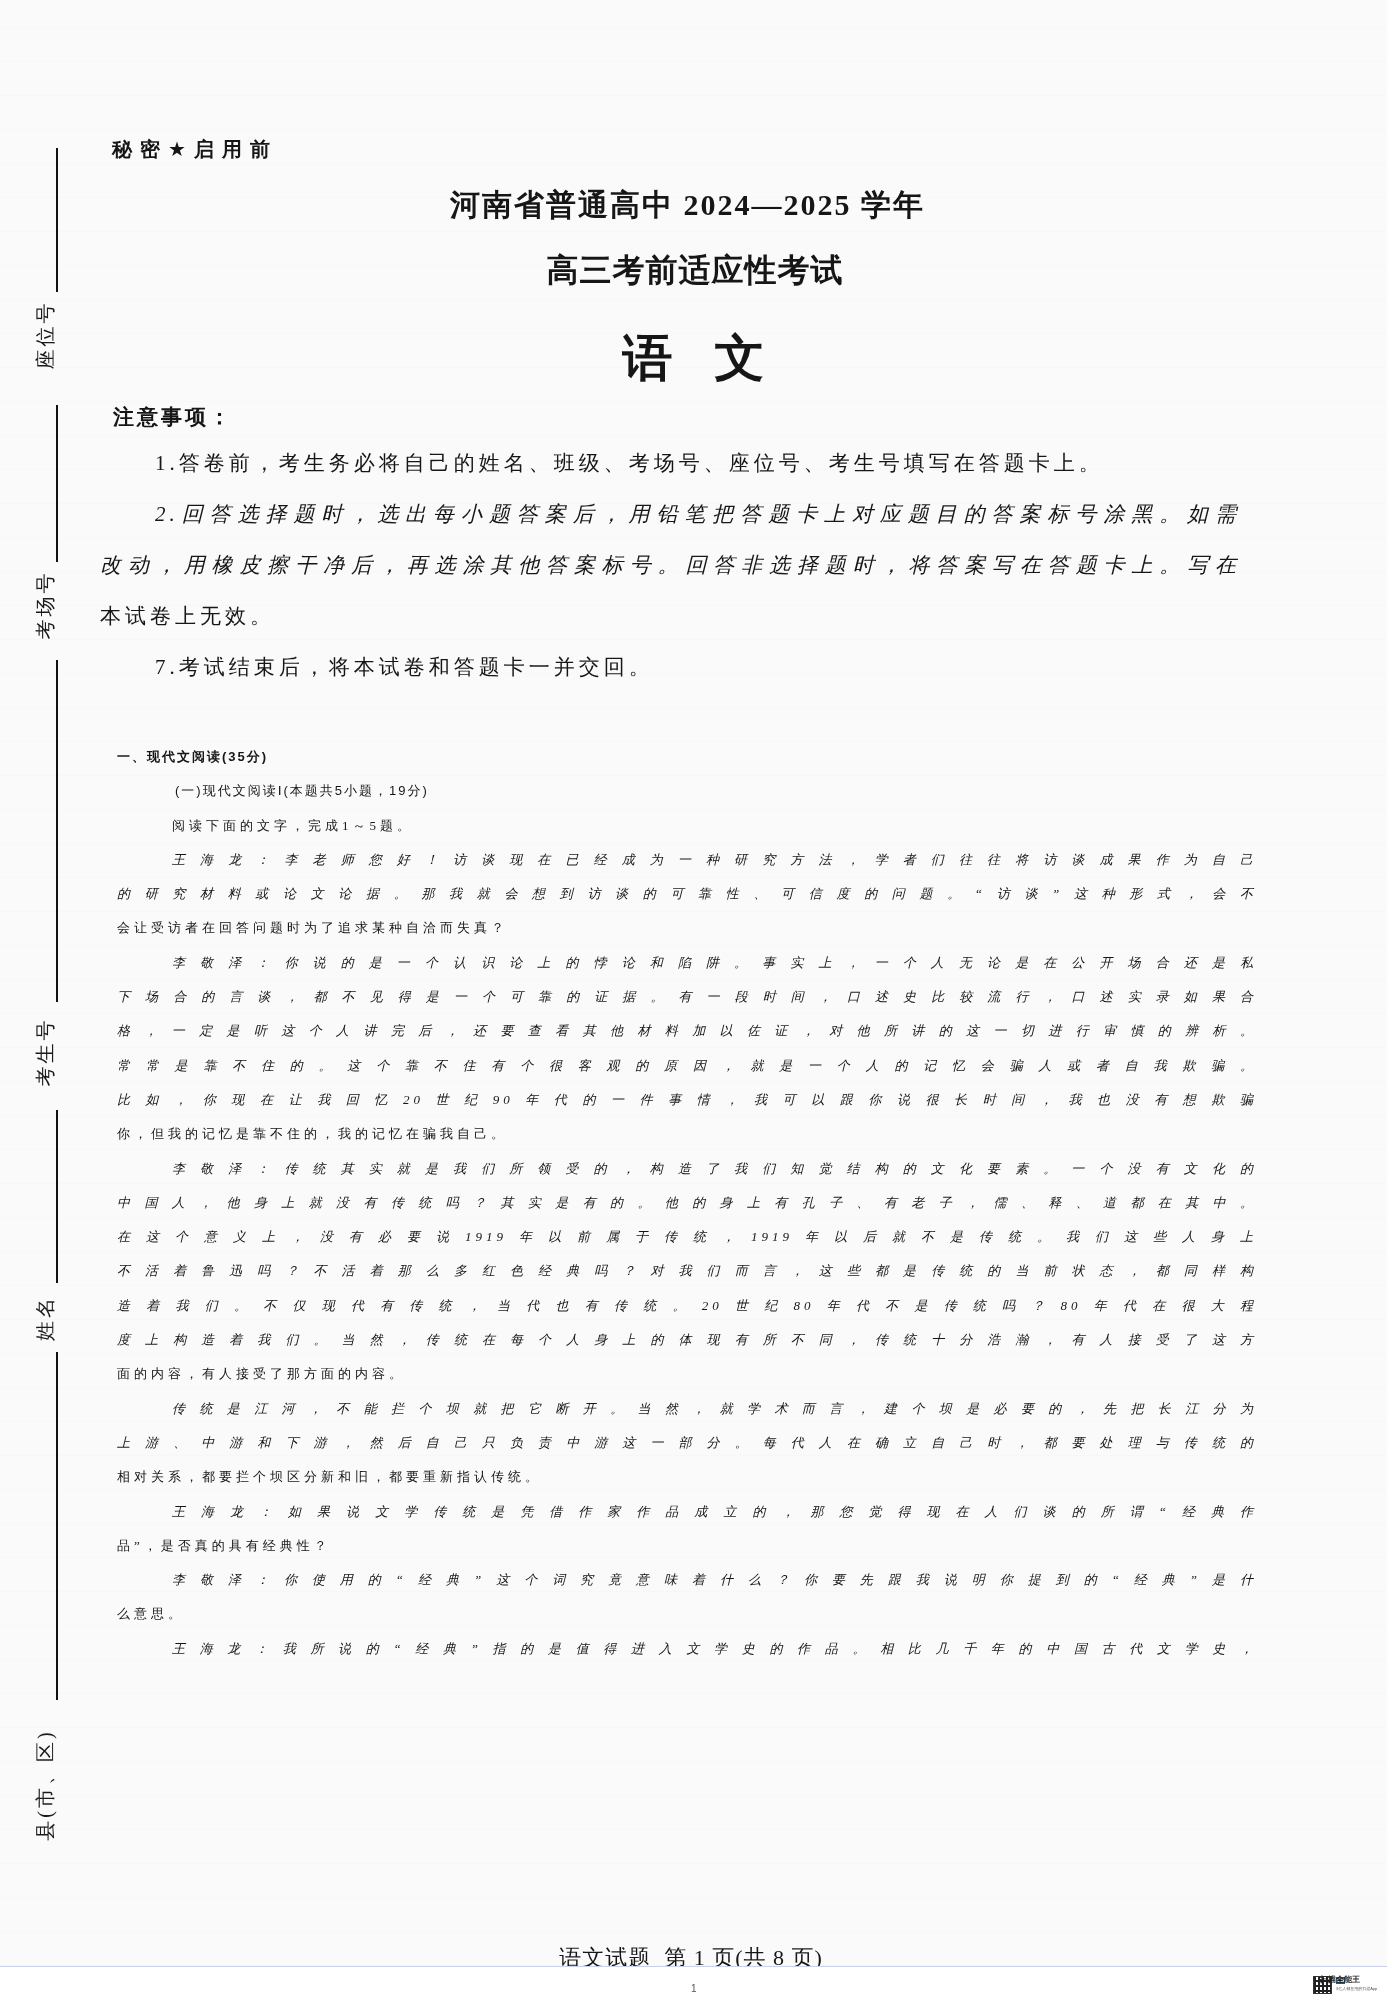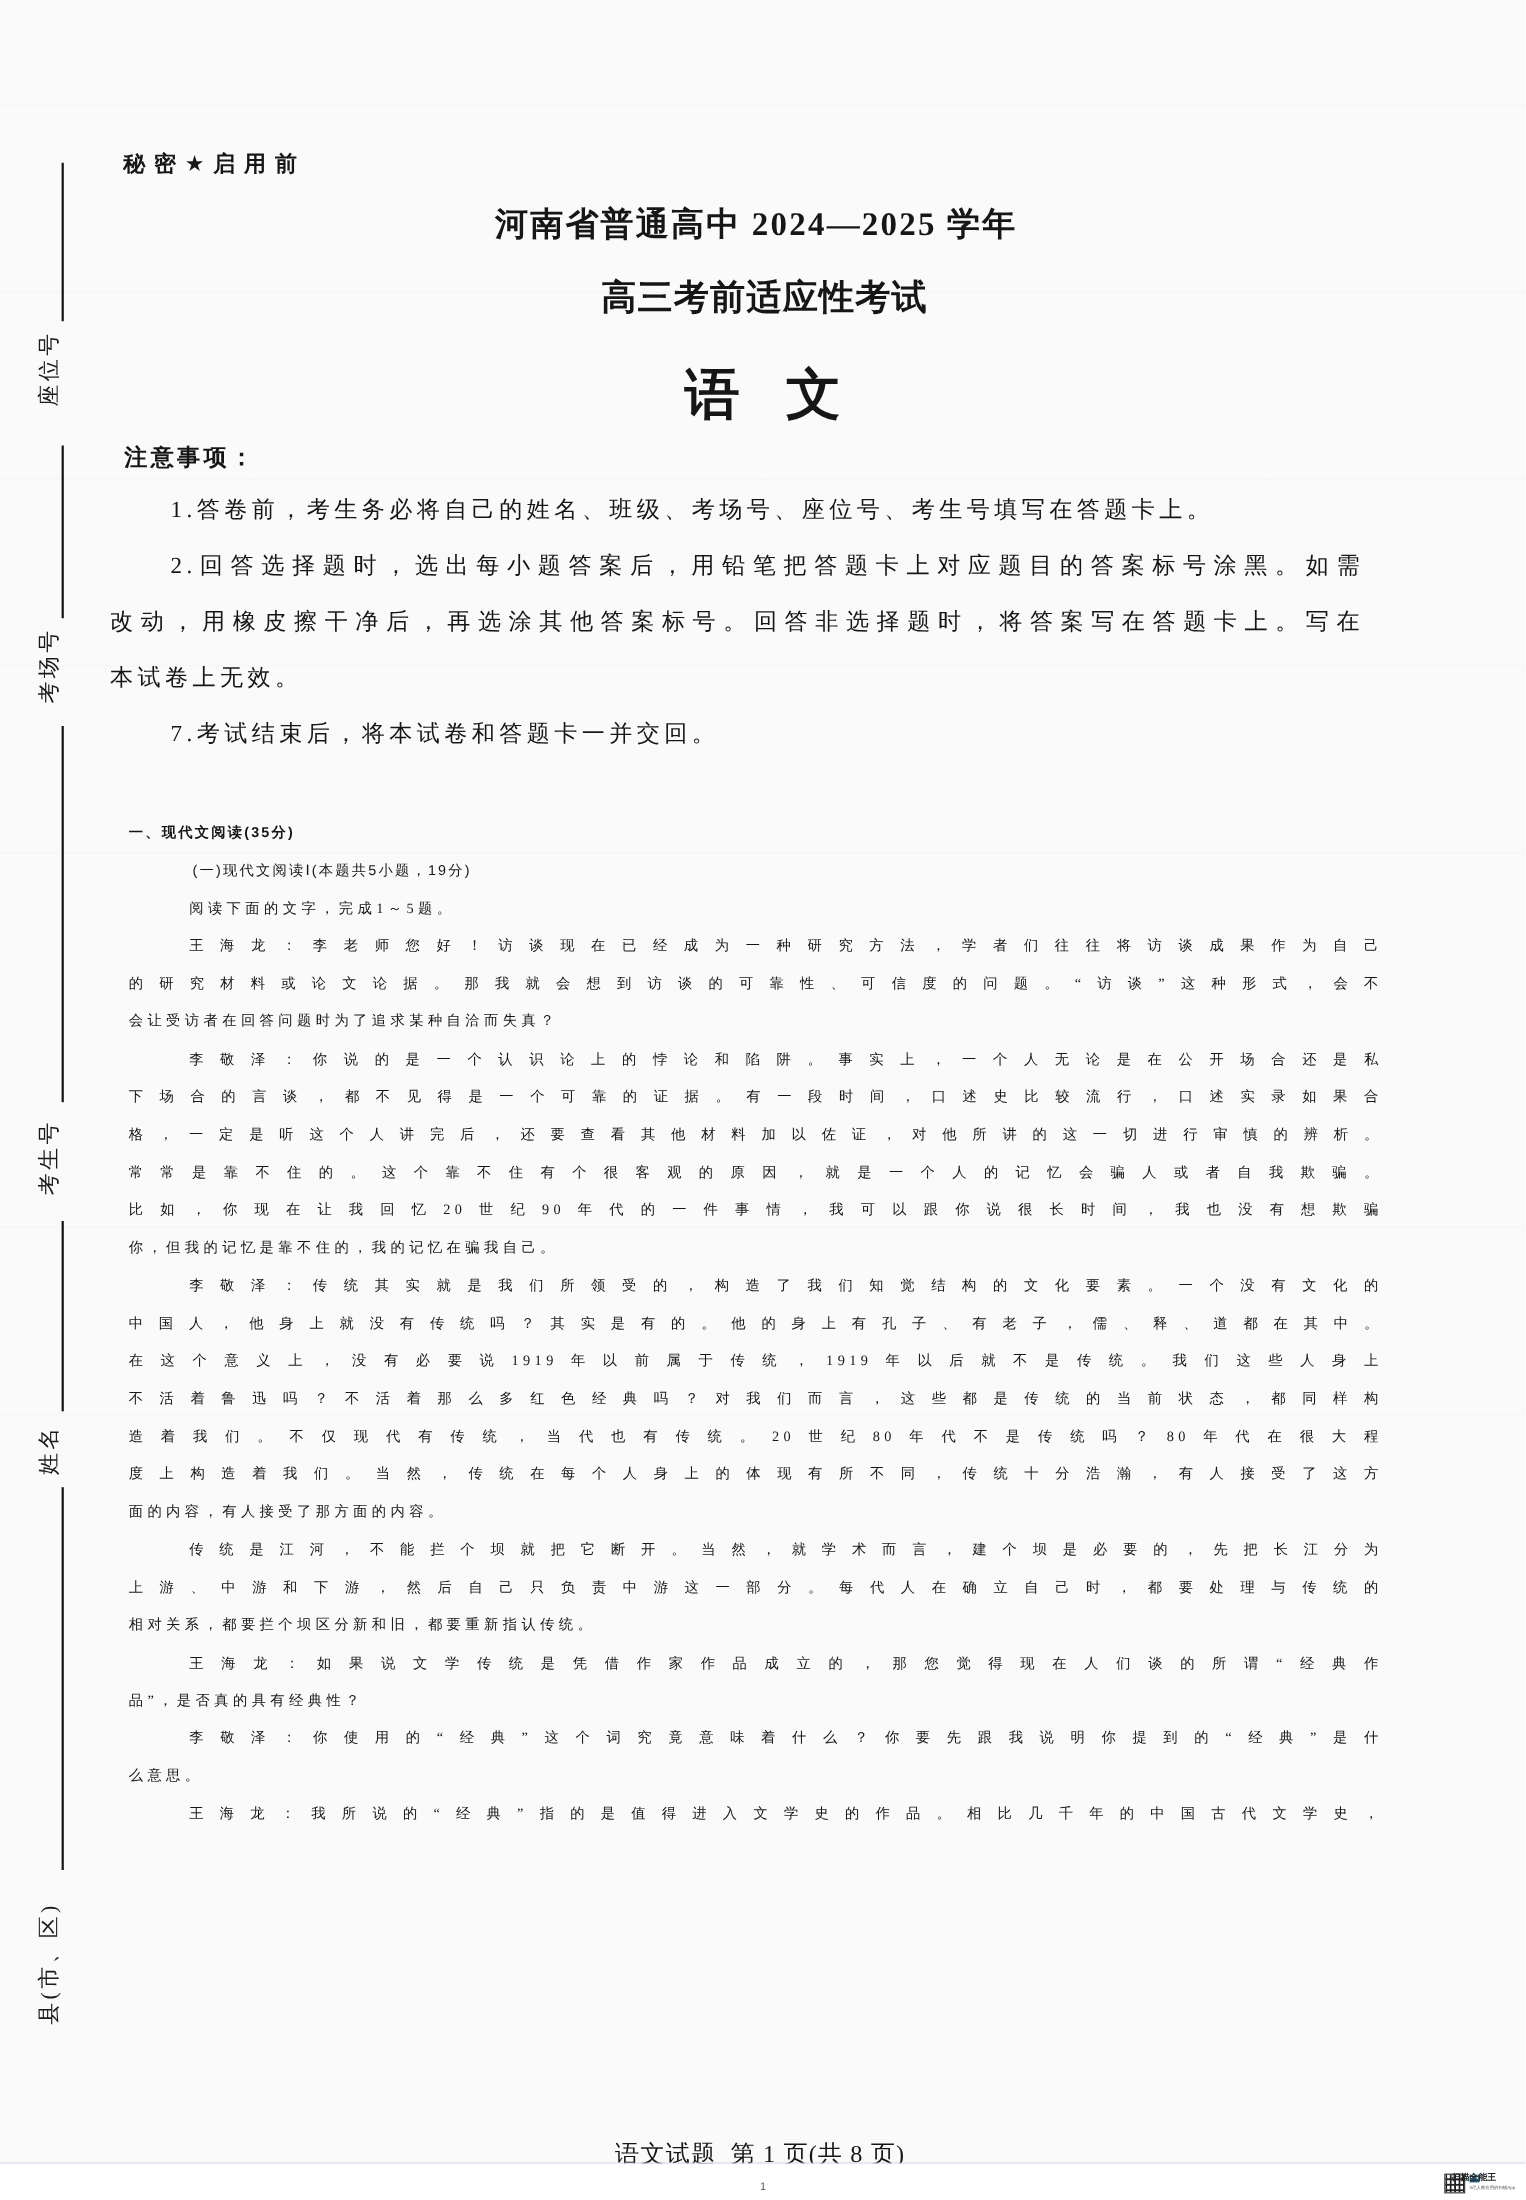--- a/index.html
+++ b/index.html
@@ -67,21 +67,21 @@
   #notice-items .line { height: 51px; line-height: 51px; }
 
   
   #passage {
     position: absolute; left: 117px; top: 740px; width: 1140px;
     font-size: 13px; letter-spacing: 4px;
   }
   #passage .line { height: 34.3px; line-height: 34.3px; }
 
   .line { white-space: nowrap; overflow: visible; }
-  .line.just { white-space: normal; text-align: justify; text-align-last: justify; text-justify: inter-character; }
+  .line.just { white-space: normal; text-align: justify; text-align-last: justify; text-justify: inter-character; font-style: italic; }
   .line.indent { padding-left: 55px; }
   .line.indent.just { padding-left: 0; text-indent: 55px; }
 
   .section-title {
     font-family: "Liberation Sans", "DejaVu Sans", sans-serif;
     font-weight: bold; letter-spacing: 2px;
   }
   .sub-title {
     font-family: "Liberation Sans", "DejaVu Sans", sans-serif;
     font-weight: normal; letter-spacing: 2px; padding-left: 58px;

